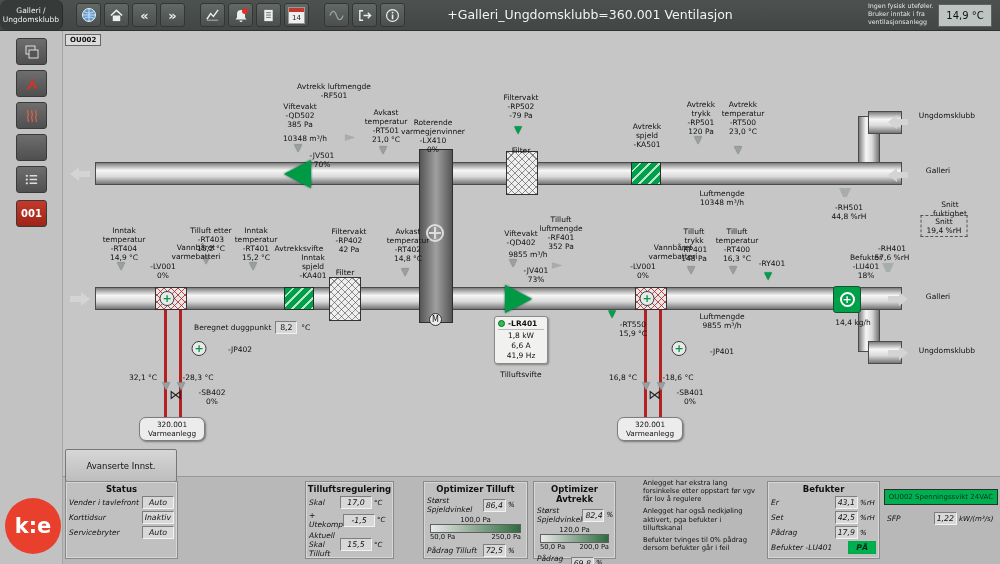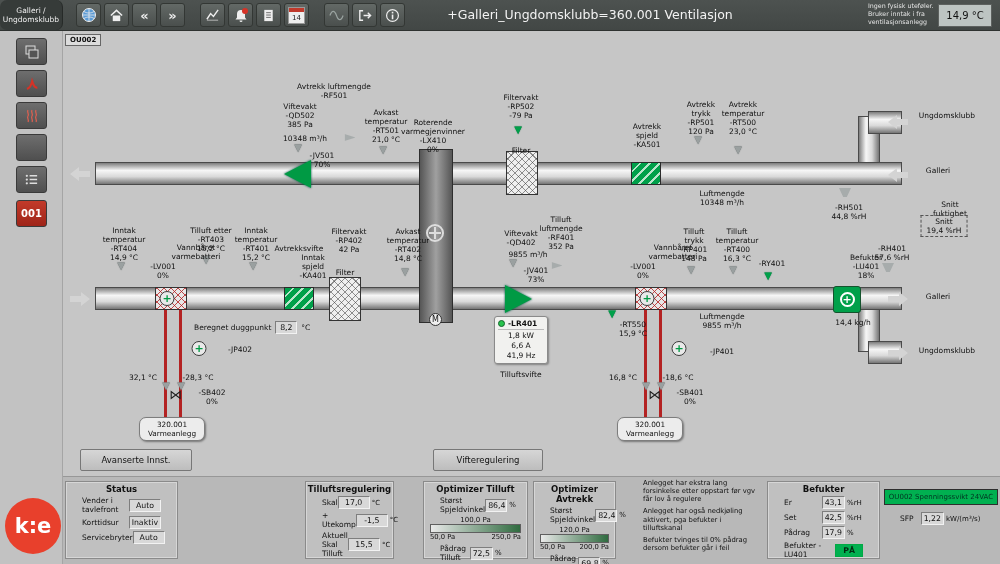--- a/index.html
+++ b/index.html
@@ -67,24 +67,24 @@
   .mk-tgn{color:#00a04a;font-size:10px;line-height:9px;text-shadow:0 0 1px #0a5c34;}
   .mk-valve{color:#1d1d1d;font-size:13px;line-height:11px;}
   .mk-pump{width:15px;height:15px;border-radius:50%;background:#e9e9e9;border:1px solid #3c3c3c;color:#009a44;font-size:11px;font-weight:bold;line-height:13px;text-align:center;box-sizing:border-box;cursor:pointer;}
   .mk-flag{width:11px;height:10px;background:#a7acac;clip-path:polygon(0 0,100% 35%,0 70%);}
   .mk-funnel{width:12px;height:9px;background:#a7acac;clip-path:polygon(0 0,100% 0,65% 100%,35% 100%);}
   .mk-arl{width:20px;height:14px;background:#d4d4d4;clip-path:polygon(0 50%,45% 0,45% 28%,100% 28%,100% 72%,45% 72%,45% 100%);filter:drop-shadow(0 0 1px #444);}
   .mk-arr{width:20px;height:14px;background:#d4d4d4;clip-path:polygon(100% 50%,55% 0,55% 28%,0 28%,0 72%,55% 72%,55% 100%);filter:drop-shadow(0 0 1px #444);}
 
   
   #strip{position:absolute;left:62px;top:476px;width:938px;height:88px;background:#b8b8b8;border-top:1px solid #979797;}
-  .gbtn{position:absolute;height:22px;background:linear-gradient(#d6d6d6,#bdbdbd);border:1px solid #777;border-radius:2px;font-size:8.5px;display:flex;align-items:center;justify-content:center;box-sizing:border-box;cursor:pointer;z-index:13;margin-left:15px;}
+  .gbtn{position:absolute;height:33px;background:linear-gradient(#d6d6d6,#bdbdbd);border:1px solid #777;border-radius:2px;font-size:8.5px;display:flex;align-items:center;justify-content:center;box-sizing:border-box;cursor:pointer;z-index:13;}
   .panel{position:absolute;top:481px;height:78px;background:#c0c0c0;border:1px solid #8a8a8a;box-shadow:inset 0 0 0 1px #d6d6d6;box-sizing:border-box;z-index:13;}
   .ptitle{font-weight:bold;font-size:8.5px;text-align:center;padding:2px 0 1px;}
-  .prow{display:flex;align-items:center;padding:1px 16px;font-size:7.5px;}
+  .prow{display:flex;align-items:center;padding:1px 3px;font-size:7.5px;font-style:italic;}
   .plabel{flex:1;}
   .vbox{background:#d8d8d8;border:1px solid #7e7e7e;border-right-color:#f2f2f2;border-bottom-color:#f2f2f2;min-width:32px;text-align:center;font-size:7.8px;padding:1px 2px;box-sizing:border-box;}
   .vbox.sm{min-width:22px;}
   .unit{width:16px;font-size:7px;padding-left:2px;}
   .unit.wide{width:36px;}
   .bigbox{margin:8px 10px 0;background:#d8d8d8;border:1px solid #7e7e7e;border-right-color:#f2f2f2;border-bottom-color:#f2f2f2;text-align:center;font-size:8.5px;padding:2px 0;cursor:pointer;}
   .slider{margin:1px 6px 2px;}
   .slabel{text-align:center;font-size:7px;}
   .sbar{height:7px;border:1px solid #5f5f5f;background:linear-gradient(90deg,#e9e9e9,#2f6b3f);}
   .srange{display:flex;justify-content:space-between;font-size:6.8px;}
@@ -403,21 +403,20 @@
       <div class="mk mk-pump" style="left: 679px; top: 341px;">+</div>
       <div class="mk mk-arl" style="left: 80px; top: 167px;"></div>
       <div class="mk mk-arr" style="left: 80px; top: 292px;"></div>
       <div class="mk mk-arl" style="left: 898px; top: 115px;"></div>
       <div class="mk mk-arl" style="left: 898px; top: 168px;"></div>
       <div class="mk mk-arr" style="left: 898px; top: 292px;"></div>
       <div class="mk mk-arr" style="left: 898px; top: 346px;"></div>
     </div>
 
   <div class="gbtn" style="left:65px;top:449px;width:112px">Avanserte Innst.</div>
-  <div class="gbtn" style="left:418px;top:449px;width:110px">Vifteregulering</div>
 
   <div id="strip"></div>
 
   <section class="panel" style="left:65px;width:113px">
     <div class="ptitle">Status</div>
     <div class="prow">
         <span class="plabel">Vender i tavlefront</span>
         <span class="vbox">Auto</span>
       </div>
     <div class="prow">

